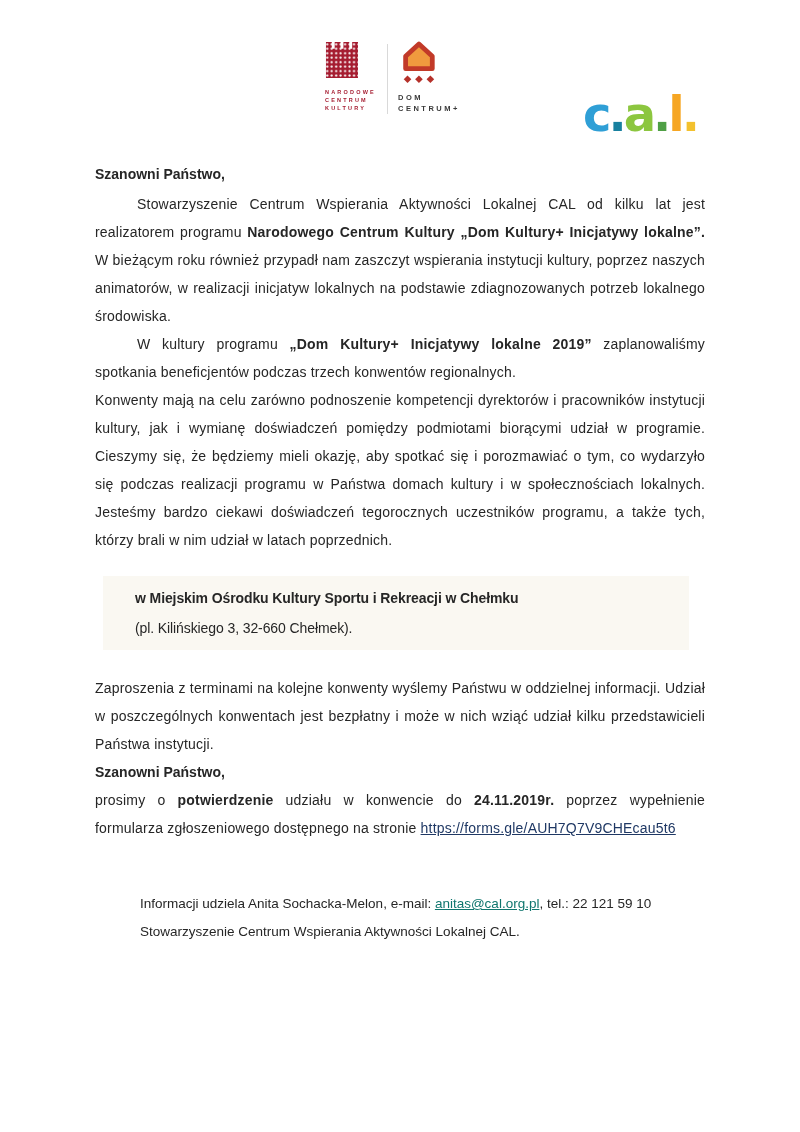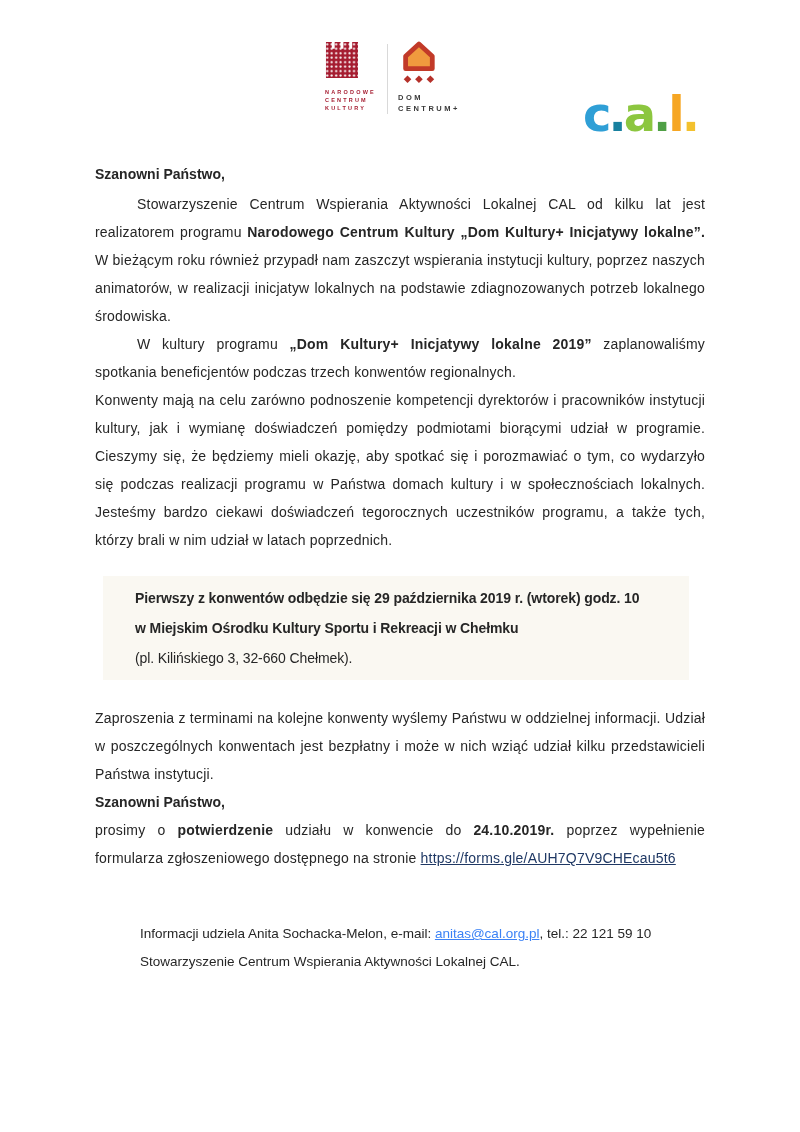--- a/index.html
+++ b/index.html
@@ -22,21 +22,21 @@
   .cal { position:absolute; left:488px; top:0; font-weight:bold; font-size:48px;
          line-height:56px; letter-spacing:-3px; font-family:"DejaVu Sans", sans-serif;margin-top:46px; }
   
   .sal { font-size:14px; font-weight:bold; line-height:28px; margin:0 0 2px 0; }
   p.body { font-size:14px; line-height:28px; letter-spacing:0.2px;
            text-align:justify; margin:0; }
   .ind { text-indent:42px; }
   .b { font-weight:bold; }
   a.lnk { text-decoration:underline; }
   a.link-dark { color:#1f3864; font-weight:normal; }
-  a.link-blue { color:#3b82f6; }
+  a.link-blue { color:#0f766e; }
   
   .hl-box { background:#faf8f2; margin:22px 16px 24px 8px;
             padding:7px 4px 7px 32px; }
   .hl-box .line { font-size:14px; line-height:30px; white-space:nowrap;
                   letter-spacing:-0.1px; }
   .hl-box .line.b { font-weight:bold; }
   .gap-after-p4 { margin-bottom:42px; }
   .sal2 { margin:0; }
   
   .contact { margin-top:48px; padding-left:45px; font-size:13.5px;
@@ -90,30 +90,29 @@
   <main>
     <p class="sal">Szanowni Państwo,</p>
 
     <p class="body ind"><span>Stowarzyszenie Centrum Wspierania Aktywności Lokalnej CAL od kilku lat jest realizatorem programu </span><span class="b">Narodowego Centrum Kultury „Dom Kultury+ Inicjatywy lokalne”.</span><span> W bieżącym roku również przypadł nam zaszczyt wspierania instytucji kultury, poprzez naszych animatorów, w realizacji inicjatyw lokalnych na podstawie zdiagnozowanych potrzeb lokalnego środowiska.</span></p>
 
     <p class="body ind"><span>W kultury programu </span><span class="b">„Dom Kultury+ Inicjatywy lokalne 2019”</span><span> zaplanowaliśmy spotkania beneficjentów podczas trzech konwentów regionalnych.</span></p>
 
     <p class="body">Konwenty mają na celu zarówno podnoszenie kompetencji dyrektorów i pracowników instytucji kultury, jak i wymianę doświadczeń pomiędzy podmiotami biorącymi udział w programie. Cieszymy się, że będziemy mieli okazję, aby spotkać się i porozmawiać o tym, co wydarzyło się podczas realizacji programu w Państwa domach kultury i w społecznościach lokalnych. Jesteśmy bardzo ciekawi doświadczeń tegorocznych uczestników programu, a także tych, którzy brali w nim udział w latach poprzednich.</p>
 
     <div class="hl-box">
-      <div class="line b">Pierwszy z konwentów odbędzie się 29 października 2019 r. (wtorek) godz. 10</div>
       <div class="line b">w Miejskim Ośrodku Kultury Sportu i Rekreacji w Chełmku</div>
       <div class="line">(pl. Kilińskiego 3, 32-660 Chełmek).</div>
     </div>
 
     <p class="body gap-after-p4">Zaproszenia z terminami na kolejne konwenty wyślemy Państwu w oddzielnej informacji. Udział w poszczególnych konwentach jest bezpłatny i może w nich wziąć udział kilku przedstawicieli Państwa instytucji.</p>
 
     <p class="sal sal2">Szanowni Państwo,</p>
 
-    <p class="body"><span>prosimy o </span><span class="b">potwierdzenie</span><span> udziału w konwencie do </span><span class="b">24.10.2019r.</span><span> poprzez wypełnienie formularza zgłoszeniowego dostępnego na stronie </span><a href="#" class="lnk link-dark">https://forms.gle/AUH7Q7V9CHEcau5t6</a></p>
+    <p class="body"><span>prosimy o </span><span class="b">potwierdzenie</span><span> udziału w konwencie do </span><span class="b">24.11.2019r.</span><span> poprzez wypełnienie formularza zgłoszeniowego dostępnego na stronie </span><a href="#" class="lnk link-dark">https://forms.gle/AUH7Q7V9CHEcau5t6</a></p>
 
     <div class="contact">
       <div><span>Informacji udziela Anita Sochacka-Melon, e-mail: </span><a href="#" class="lnk link-blue">anitas@cal.org.pl</a><span>, tel.: 22 121 59 10</span></div>
       <div>Stowarzyszenie Centrum Wspierania Aktywności Lokalnej CAL.</div>
     </div>
   </main>
 
 </div>
 
 </body></html>

